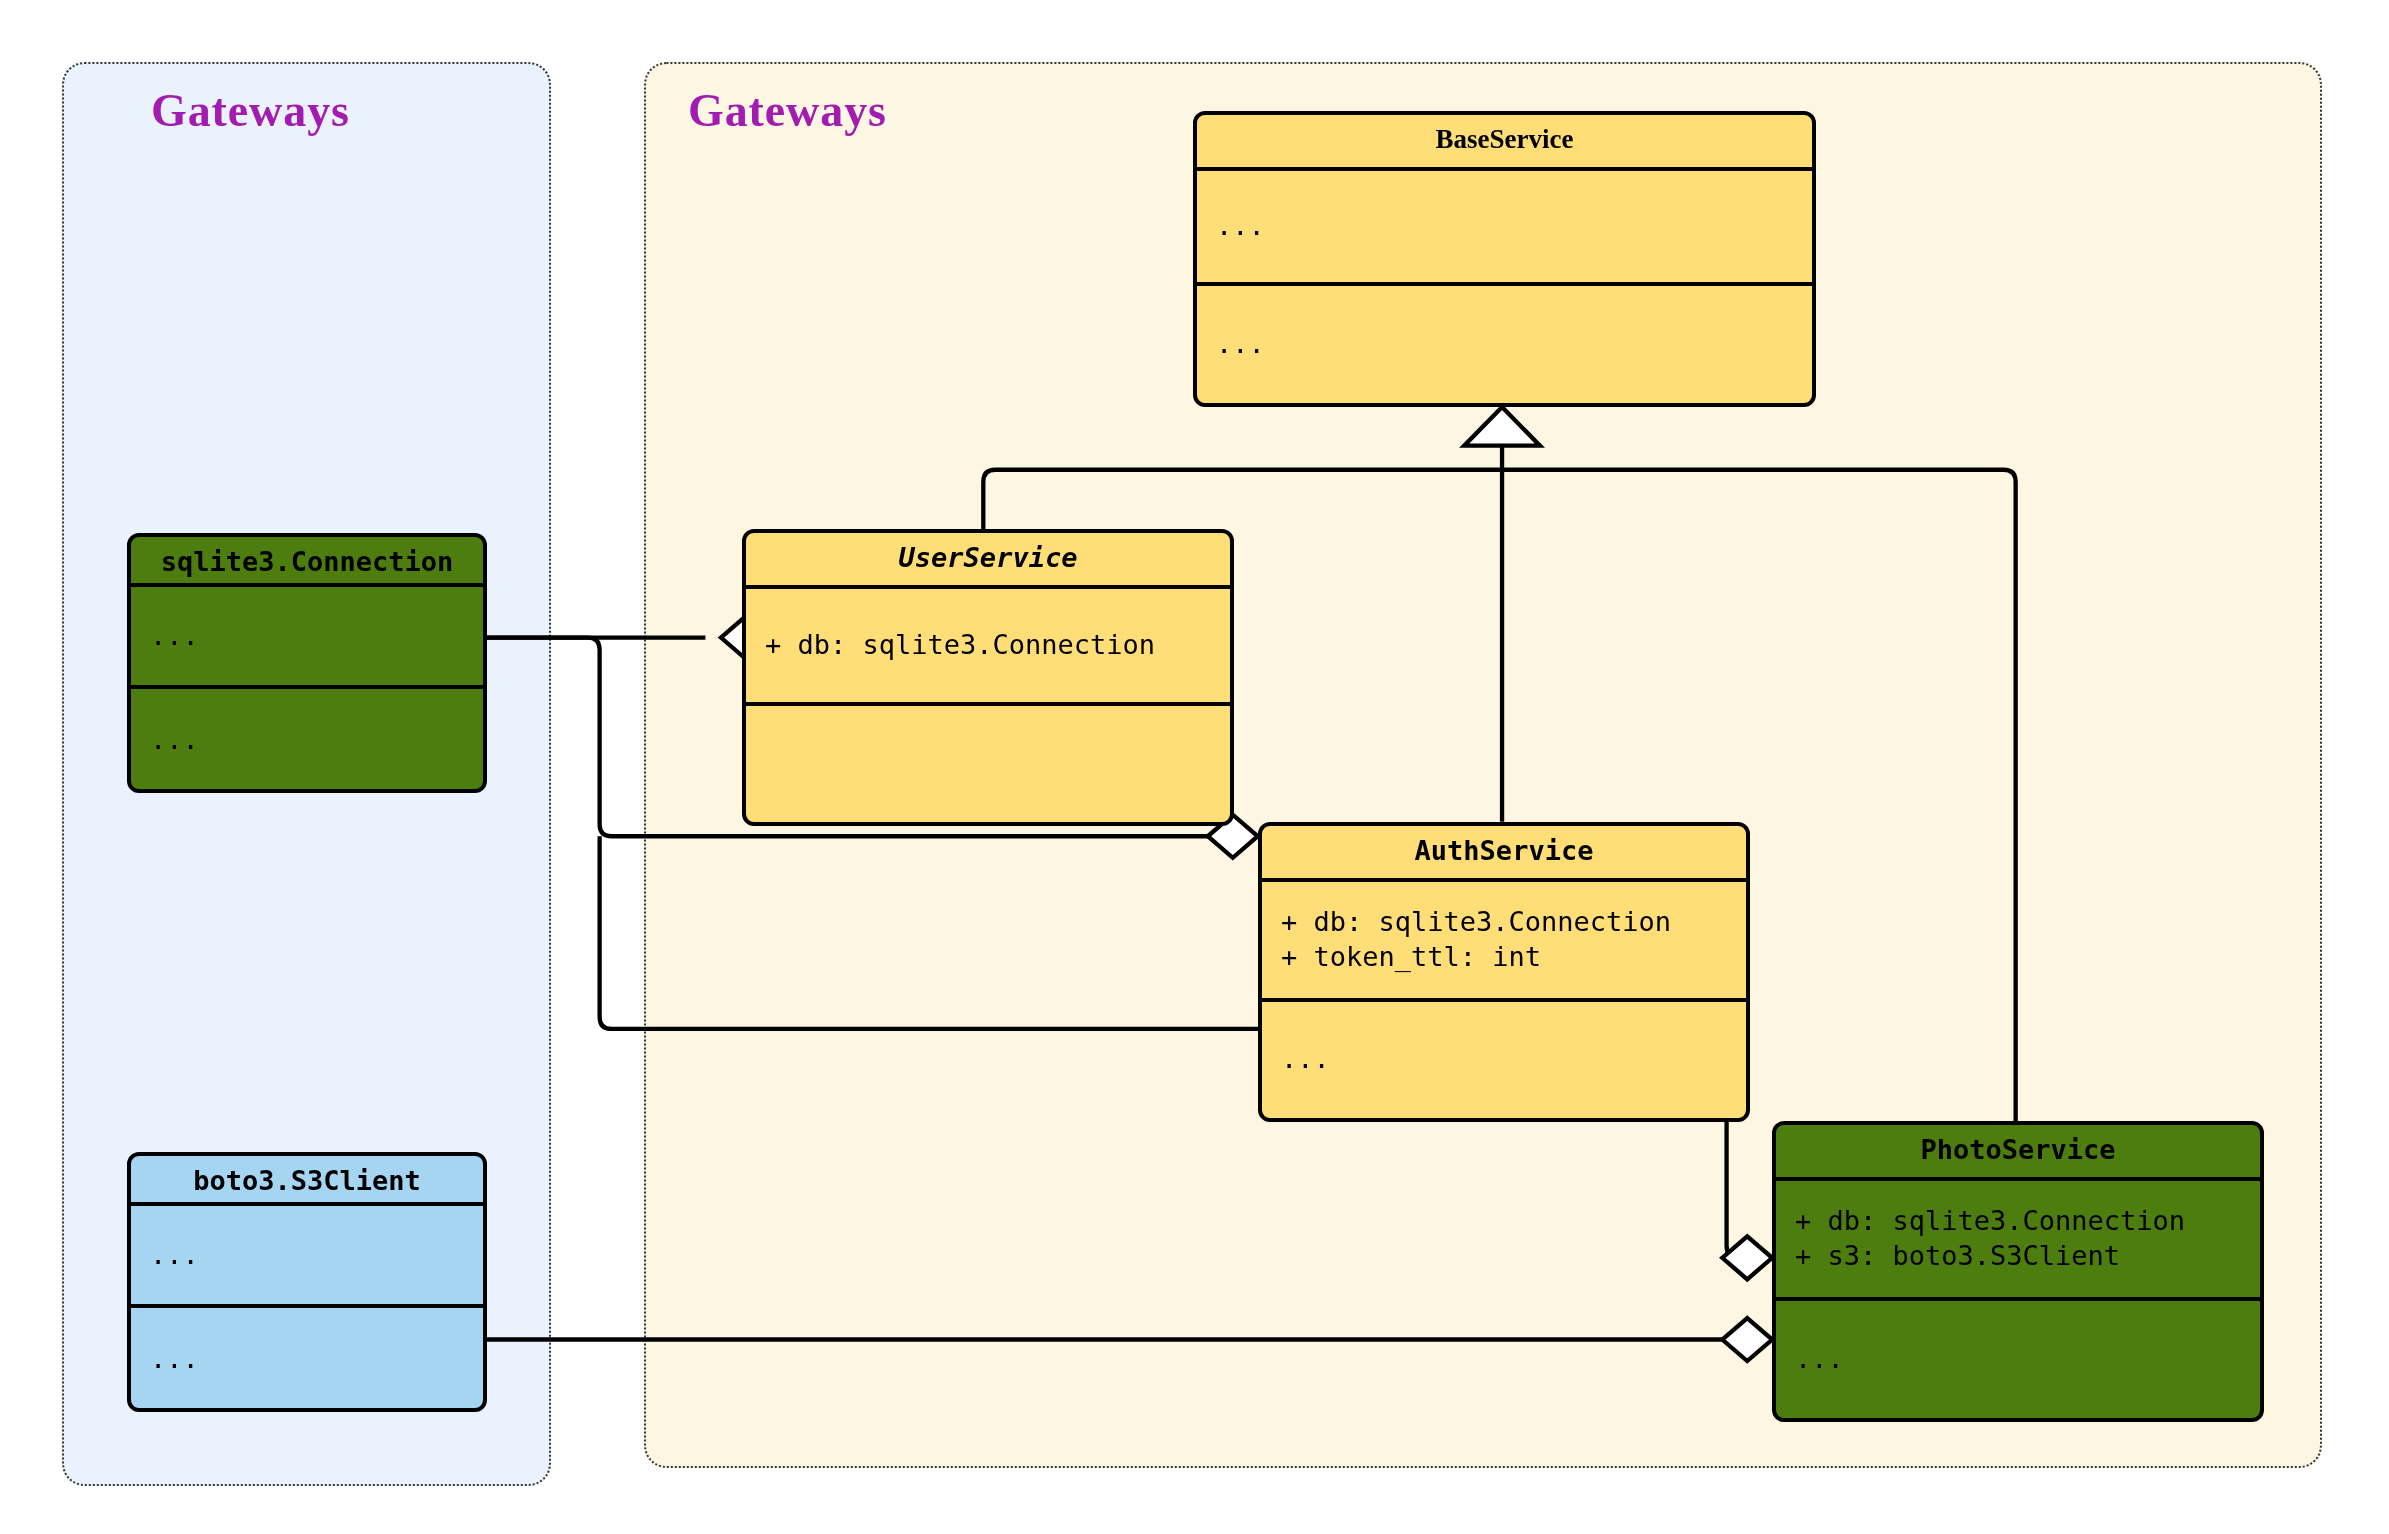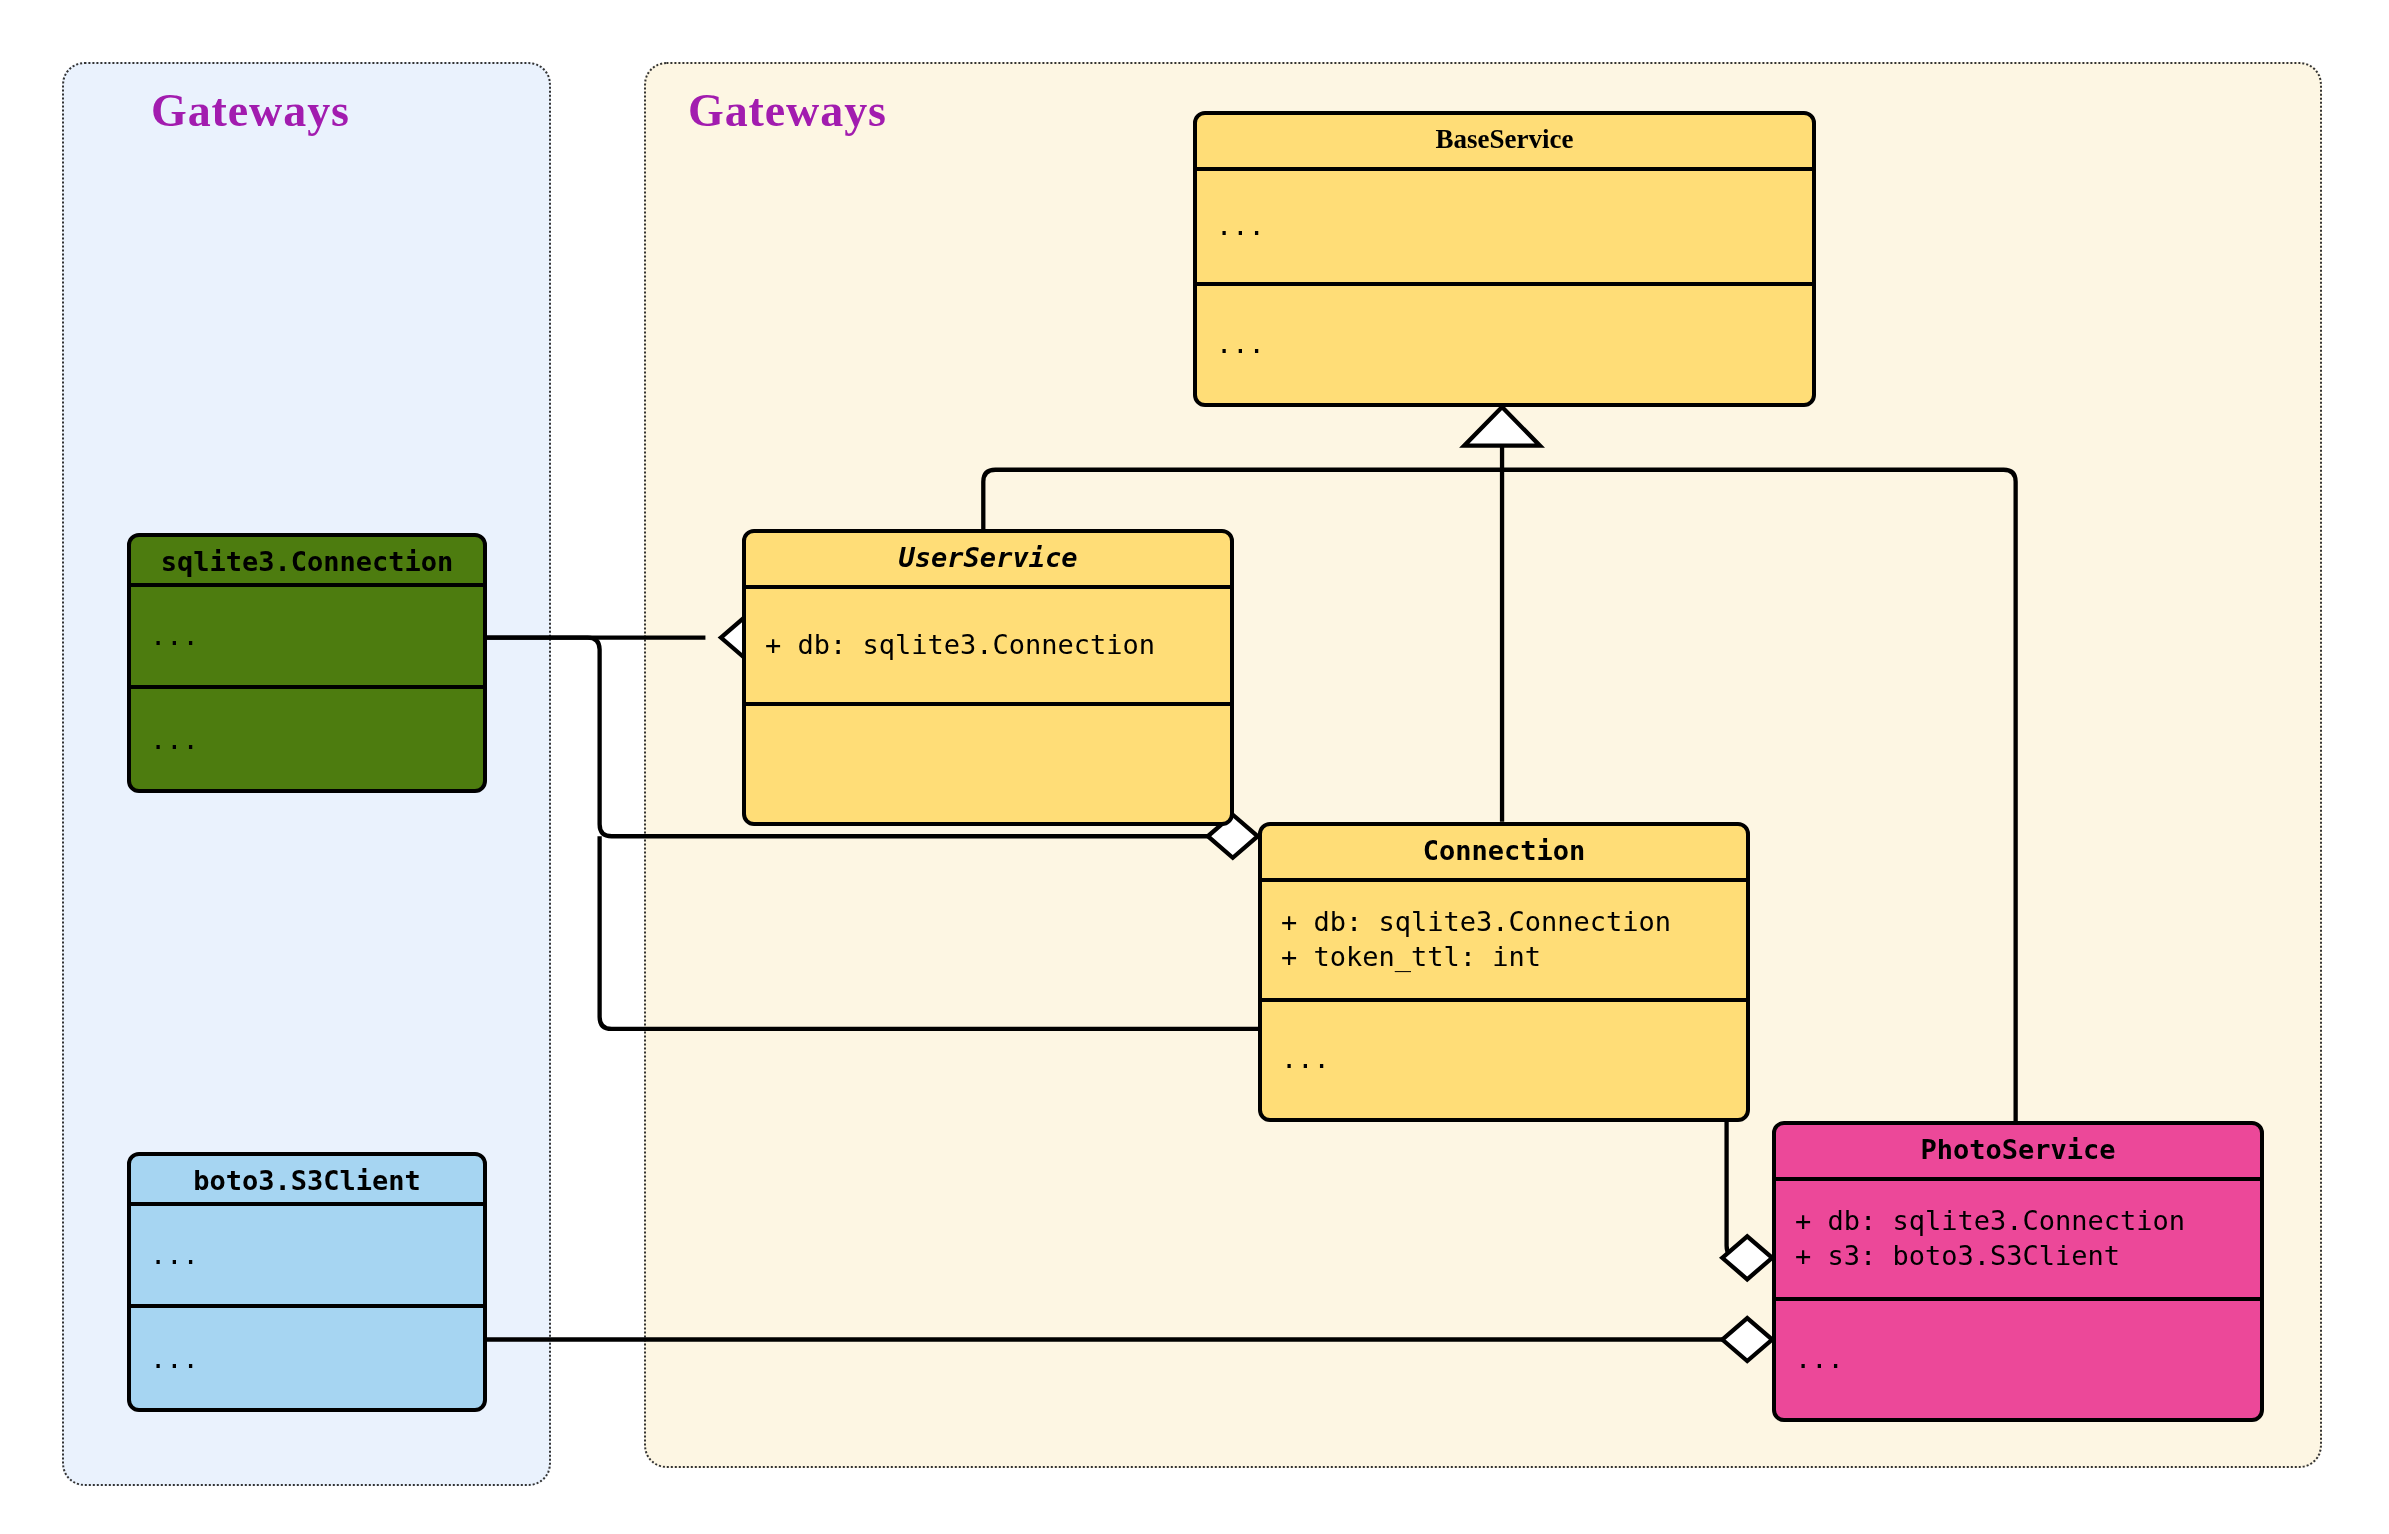--- a/index.html
+++ b/index.html
@@ -146,32 +146,32 @@
     <div class="compartment members" style="height:117px;">
       <div class="member-line">+ db: sqlite3.Connection</div>
     </div>
     <div class="compartment members last" style="height:115px;">
       <div class="member-line"></div>
     </div>
   </div>
 
   <div class="uml-class" style="left:1258px; top:822px; width:492px; height:300px; background:#ffdd77;">
     <div class="compartment" style="height:56px;">
-      <div class="class-name">Connection</div>
+      <div class="class-name">AuthService</div>
     </div>
     <div class="compartment members" style="height:120px;">
       <div class="member-line">+ db: sqlite3.Connection</div>
       <div class="member-line">+ token_ttl: int</div>
     </div>
     <div class="compartment members last" style="height:115px;">
       <div class="member-line">...</div>
     </div>
   </div>
 
-  <div class="uml-class" style="left:1772px; top:1121px; width:492px; height:301px; background:#ec4899;">
+  <div class="uml-class" style="left:1772px; top:1121px; width:492px; height:301px; background:#4d7c0f;">
     <div class="compartment" style="height:56px;">
       <div class="class-name">PhotoService</div>
     </div>
     <div class="compartment members" style="height:120px;">
       <div class="member-line">+ db: sqlite3.Connection</div>
       <div class="member-line">+ s3: boto3.S3Client</div>
     </div>
     <div class="compartment members last" style="height:116px;">
       <div class="member-line">...</div>
     </div>

